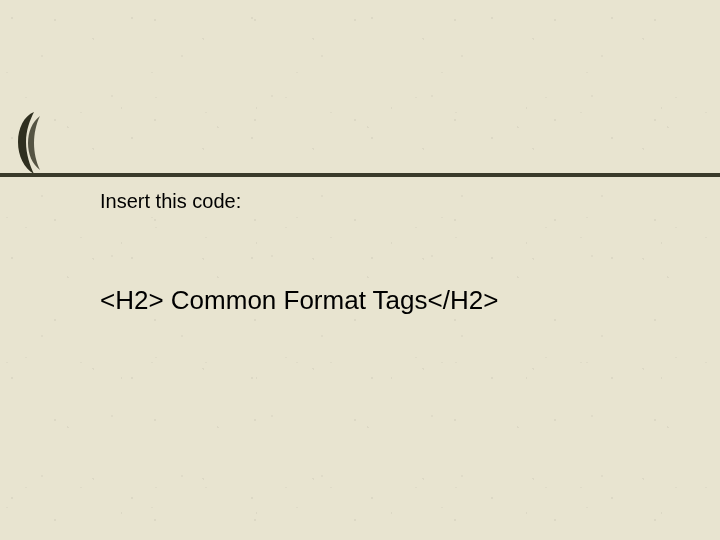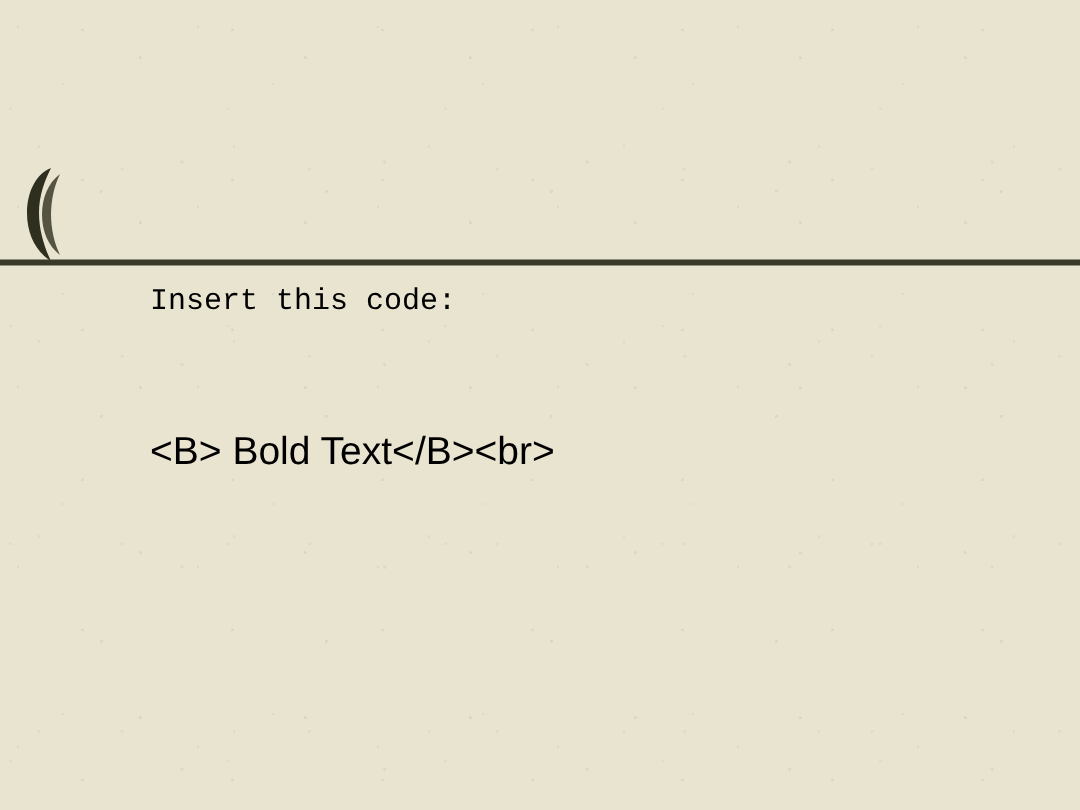--- a/index.html
+++ b/index.html
@@ -54,21 +54,21 @@
 
   .content {
     position: absolute;
     left: 100px;
     top: 190px;
     right: 20px;
     color: #000;
   }
 
   .intro {
-    font-family: Liberation Mono, monospace;
+    font-family: Liberation Sans, sans-serif;
     font-size: 20px;
     margin-bottom: 6px;
   }
 
   .code-block {
     font-family: Verdana, Arial, sans-serif;
     font-size: 26px;
     line-height: 1.25;
     color: #000;
     white-space: pre;
@@ -84,19 +84,19 @@
     <path d="M28 4 C18 8 12 20 12 34 C12 48 18 60 28 66 C24 58 20 46 20 34 C20 22 24 12 28 4 Z" fill="#2f2f1f"></path>
     <path d="M34 8 C26 14 22 24 22 35 C22 46 26 56 34 62 C30 54 28 44 28 35 C28 26 30 16 34 8 Z" fill="#2f2f1f" opacity="0.8"></path>
   </svg>
 </div>
 
 <div class="hr-line"></div>
 
 <div class="content">
   <div class="intro">Insert this code:</div>
   <div class="code-block">
-    <div>&lt;B&gt; Bold Text&lt;/B&gt;&lt;br&gt;</div>
+    <div>&lt;H2&gt; Common Format Tags&lt;/H2&gt;</div>
     
     
     
     
   </div>
 </div>
 
 </body></html>

